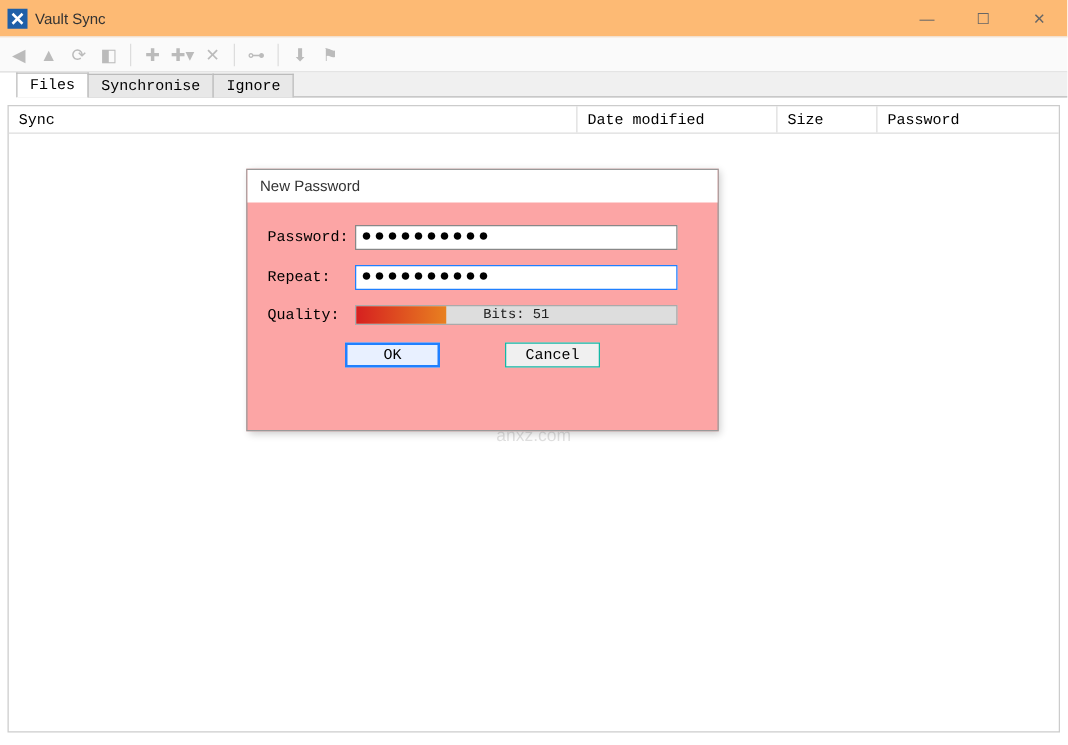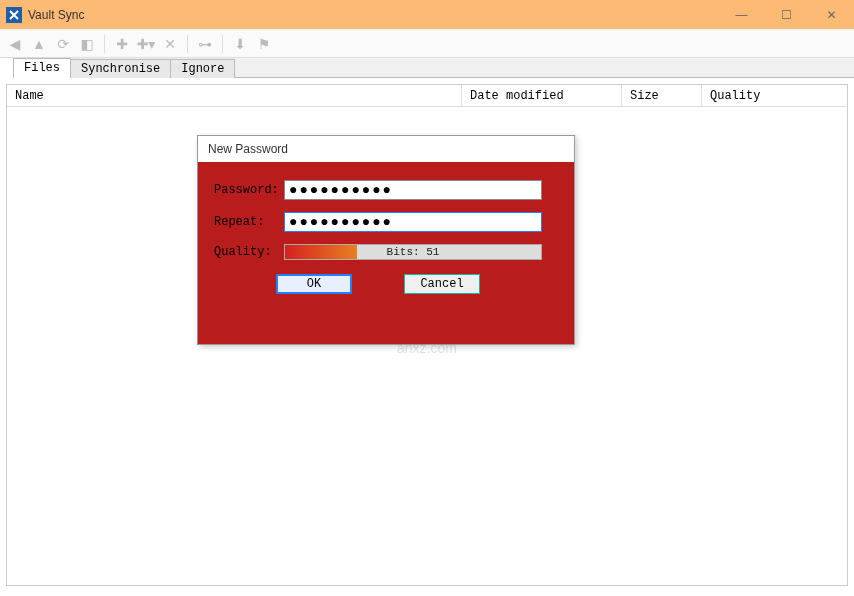--- a/index.html
+++ b/index.html
@@ -98,21 +98,21 @@
 .col-name { width: 455px; }
 .col-date { width: 160px; }
 .col-size { width: 80px; }
 .col-comp { flex: 1; border-right:none; }
 .dialog {
   position: absolute;
   left: 197px;
   top: 135px;
   width: 378px;
   height: 210px;
-  background: #b91c1c;
+  background: #fca5a5;
   border: 1px solid #999;
   box-shadow: 2px 2px 6px rgba(0,0,0,0.2);
 }
 .dialog-title {
   height: 26px;
   background: #fff;
   padding: 0 10px;
   display: flex;
   align-items: center;
   font-size: 12px;
@@ -244,24 +244,24 @@
 </div>
 
 <div class="tabs">
   <div class="tab active">Files</div>
   <div class="tab">Synchronise</div>
   <div class="tab">Ignore</div>
 </div>
 
 <div class="content-area">
   <div class="list-header">
-    <div class="col col-name">Name</div>
+    <div class="col col-name">Sync</div>
     <div class="col col-date">Date modified</div>
     <div class="col col-size">Size</div>
-    <div class="col col-comp">Quality</div>
+    <div class="col col-comp">Password</div>
   </div>
 </div>
 
 <div class="watermark">
   <div class="wm-icon">
       <div class="wm-handle"></div>
     </div>
   <div class="wm-text1">安下载</div>
   <div class="wm-text2">anxz.com</div>
 </div>

